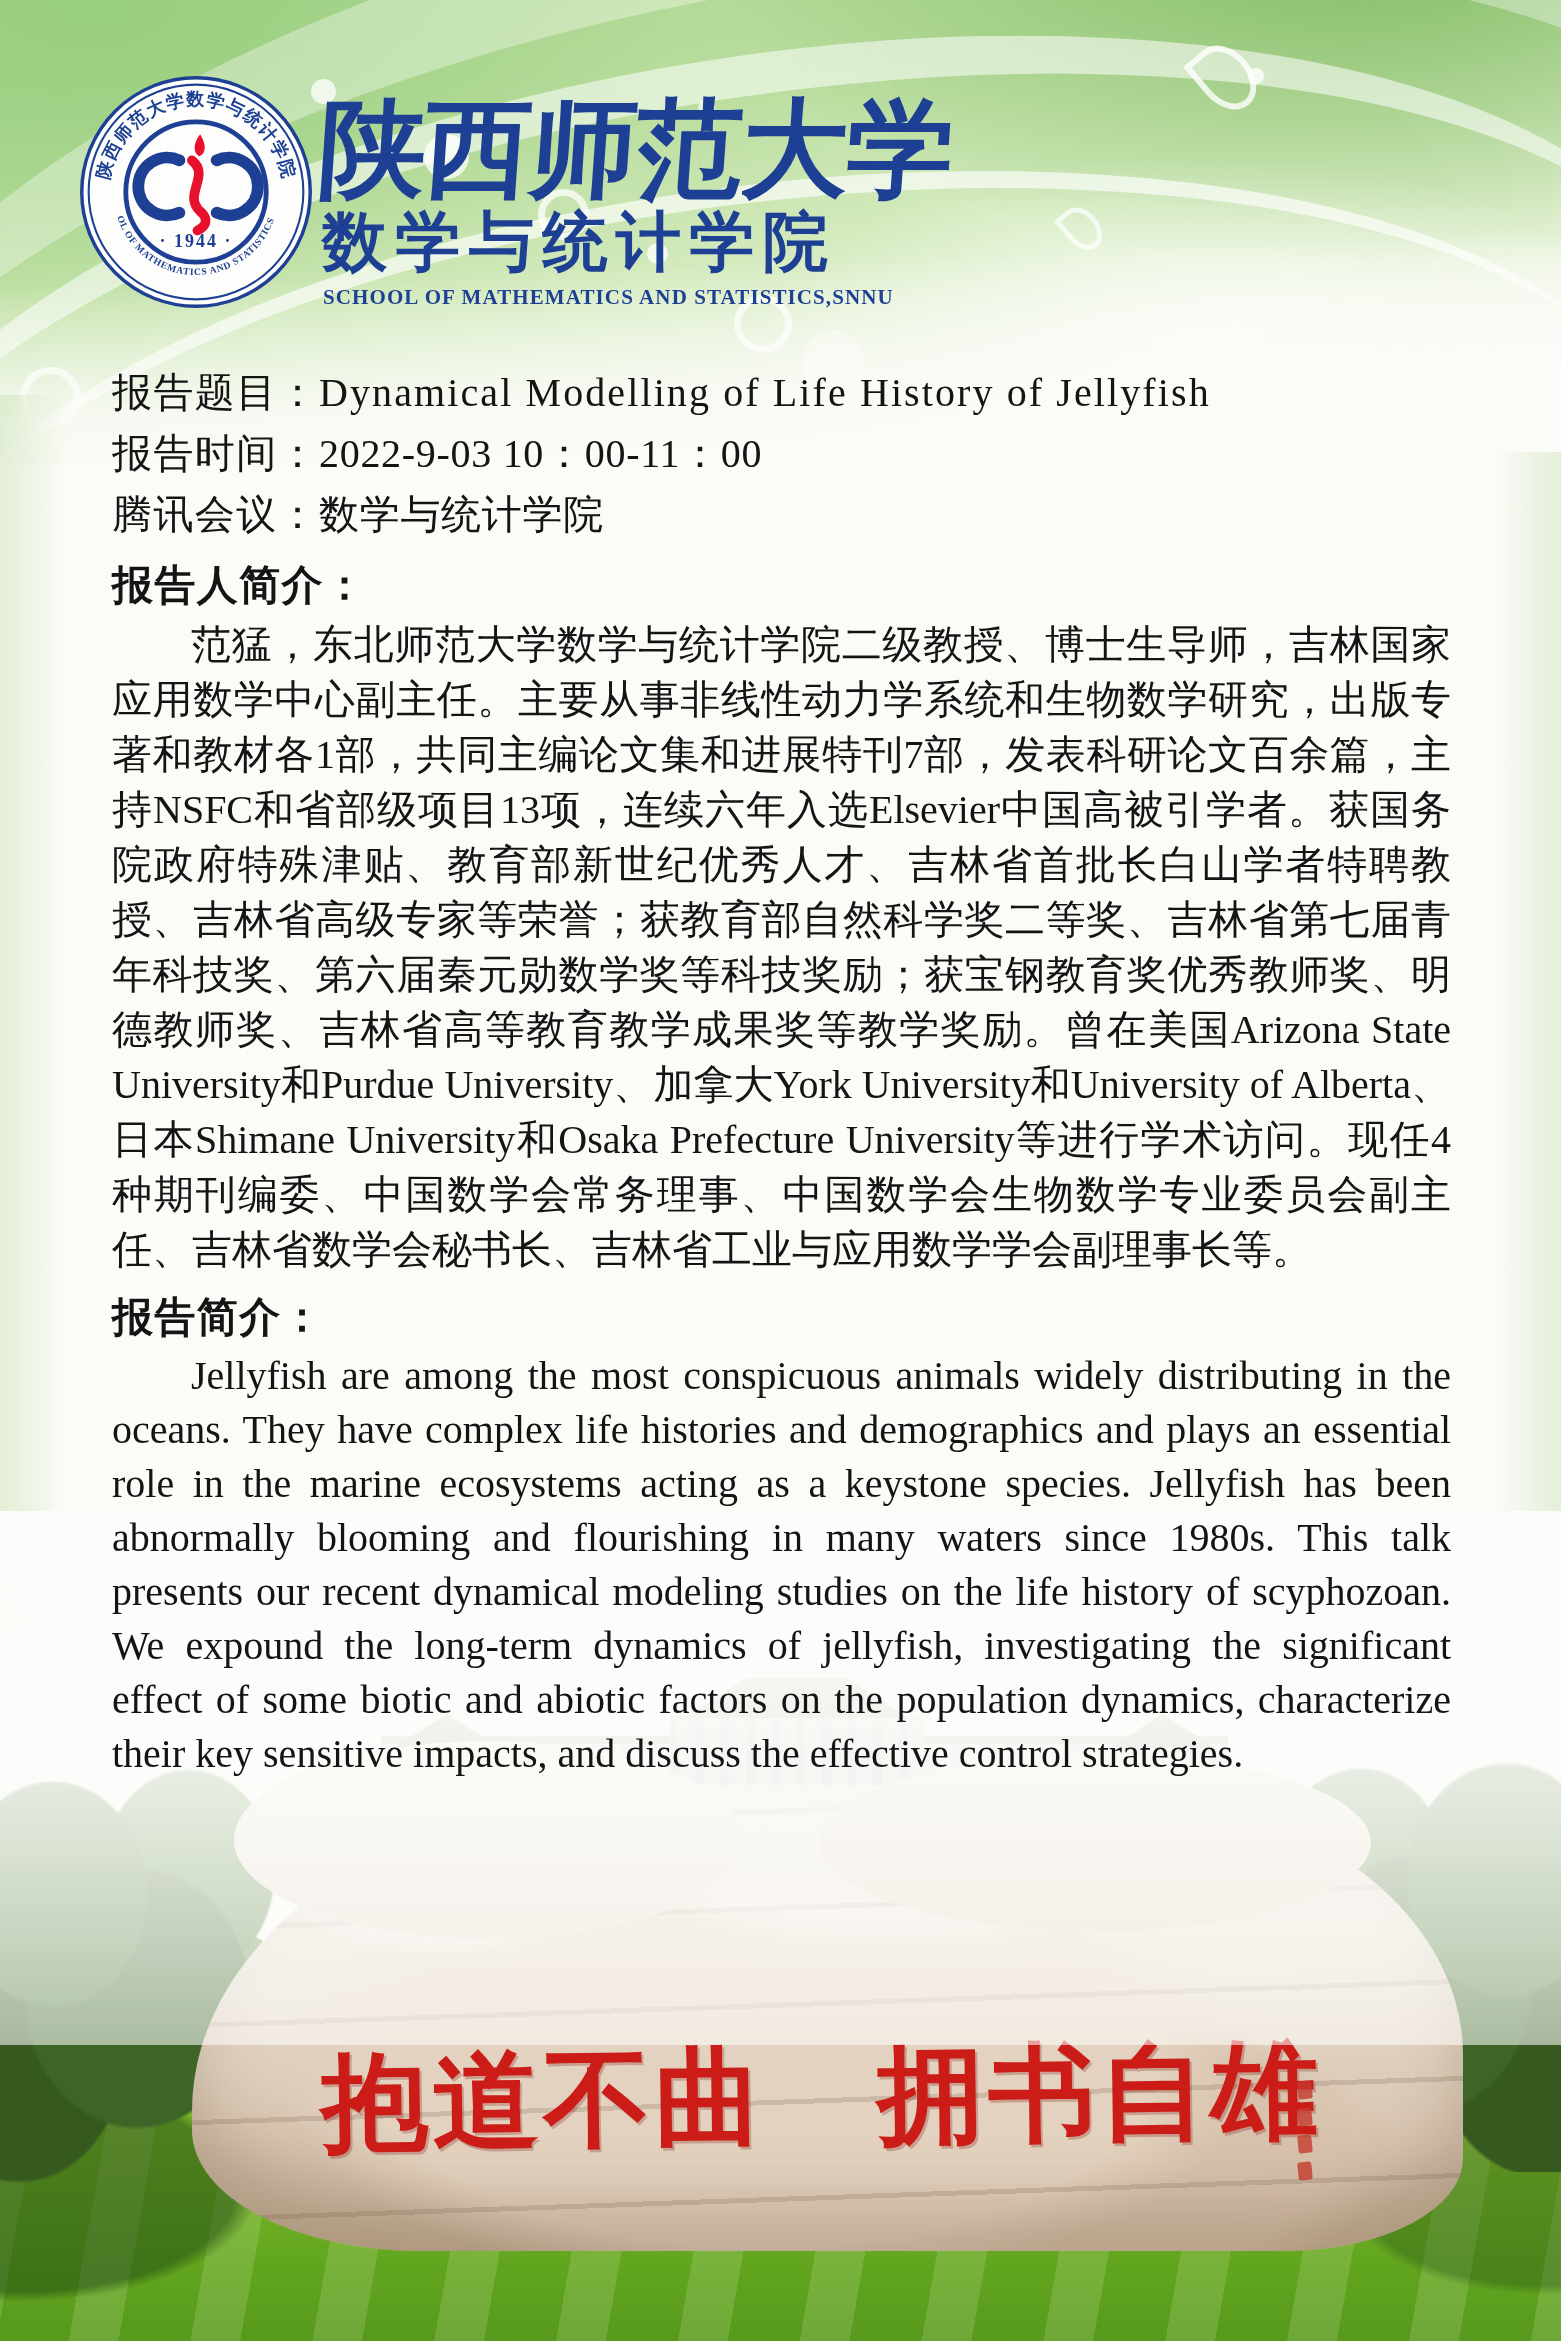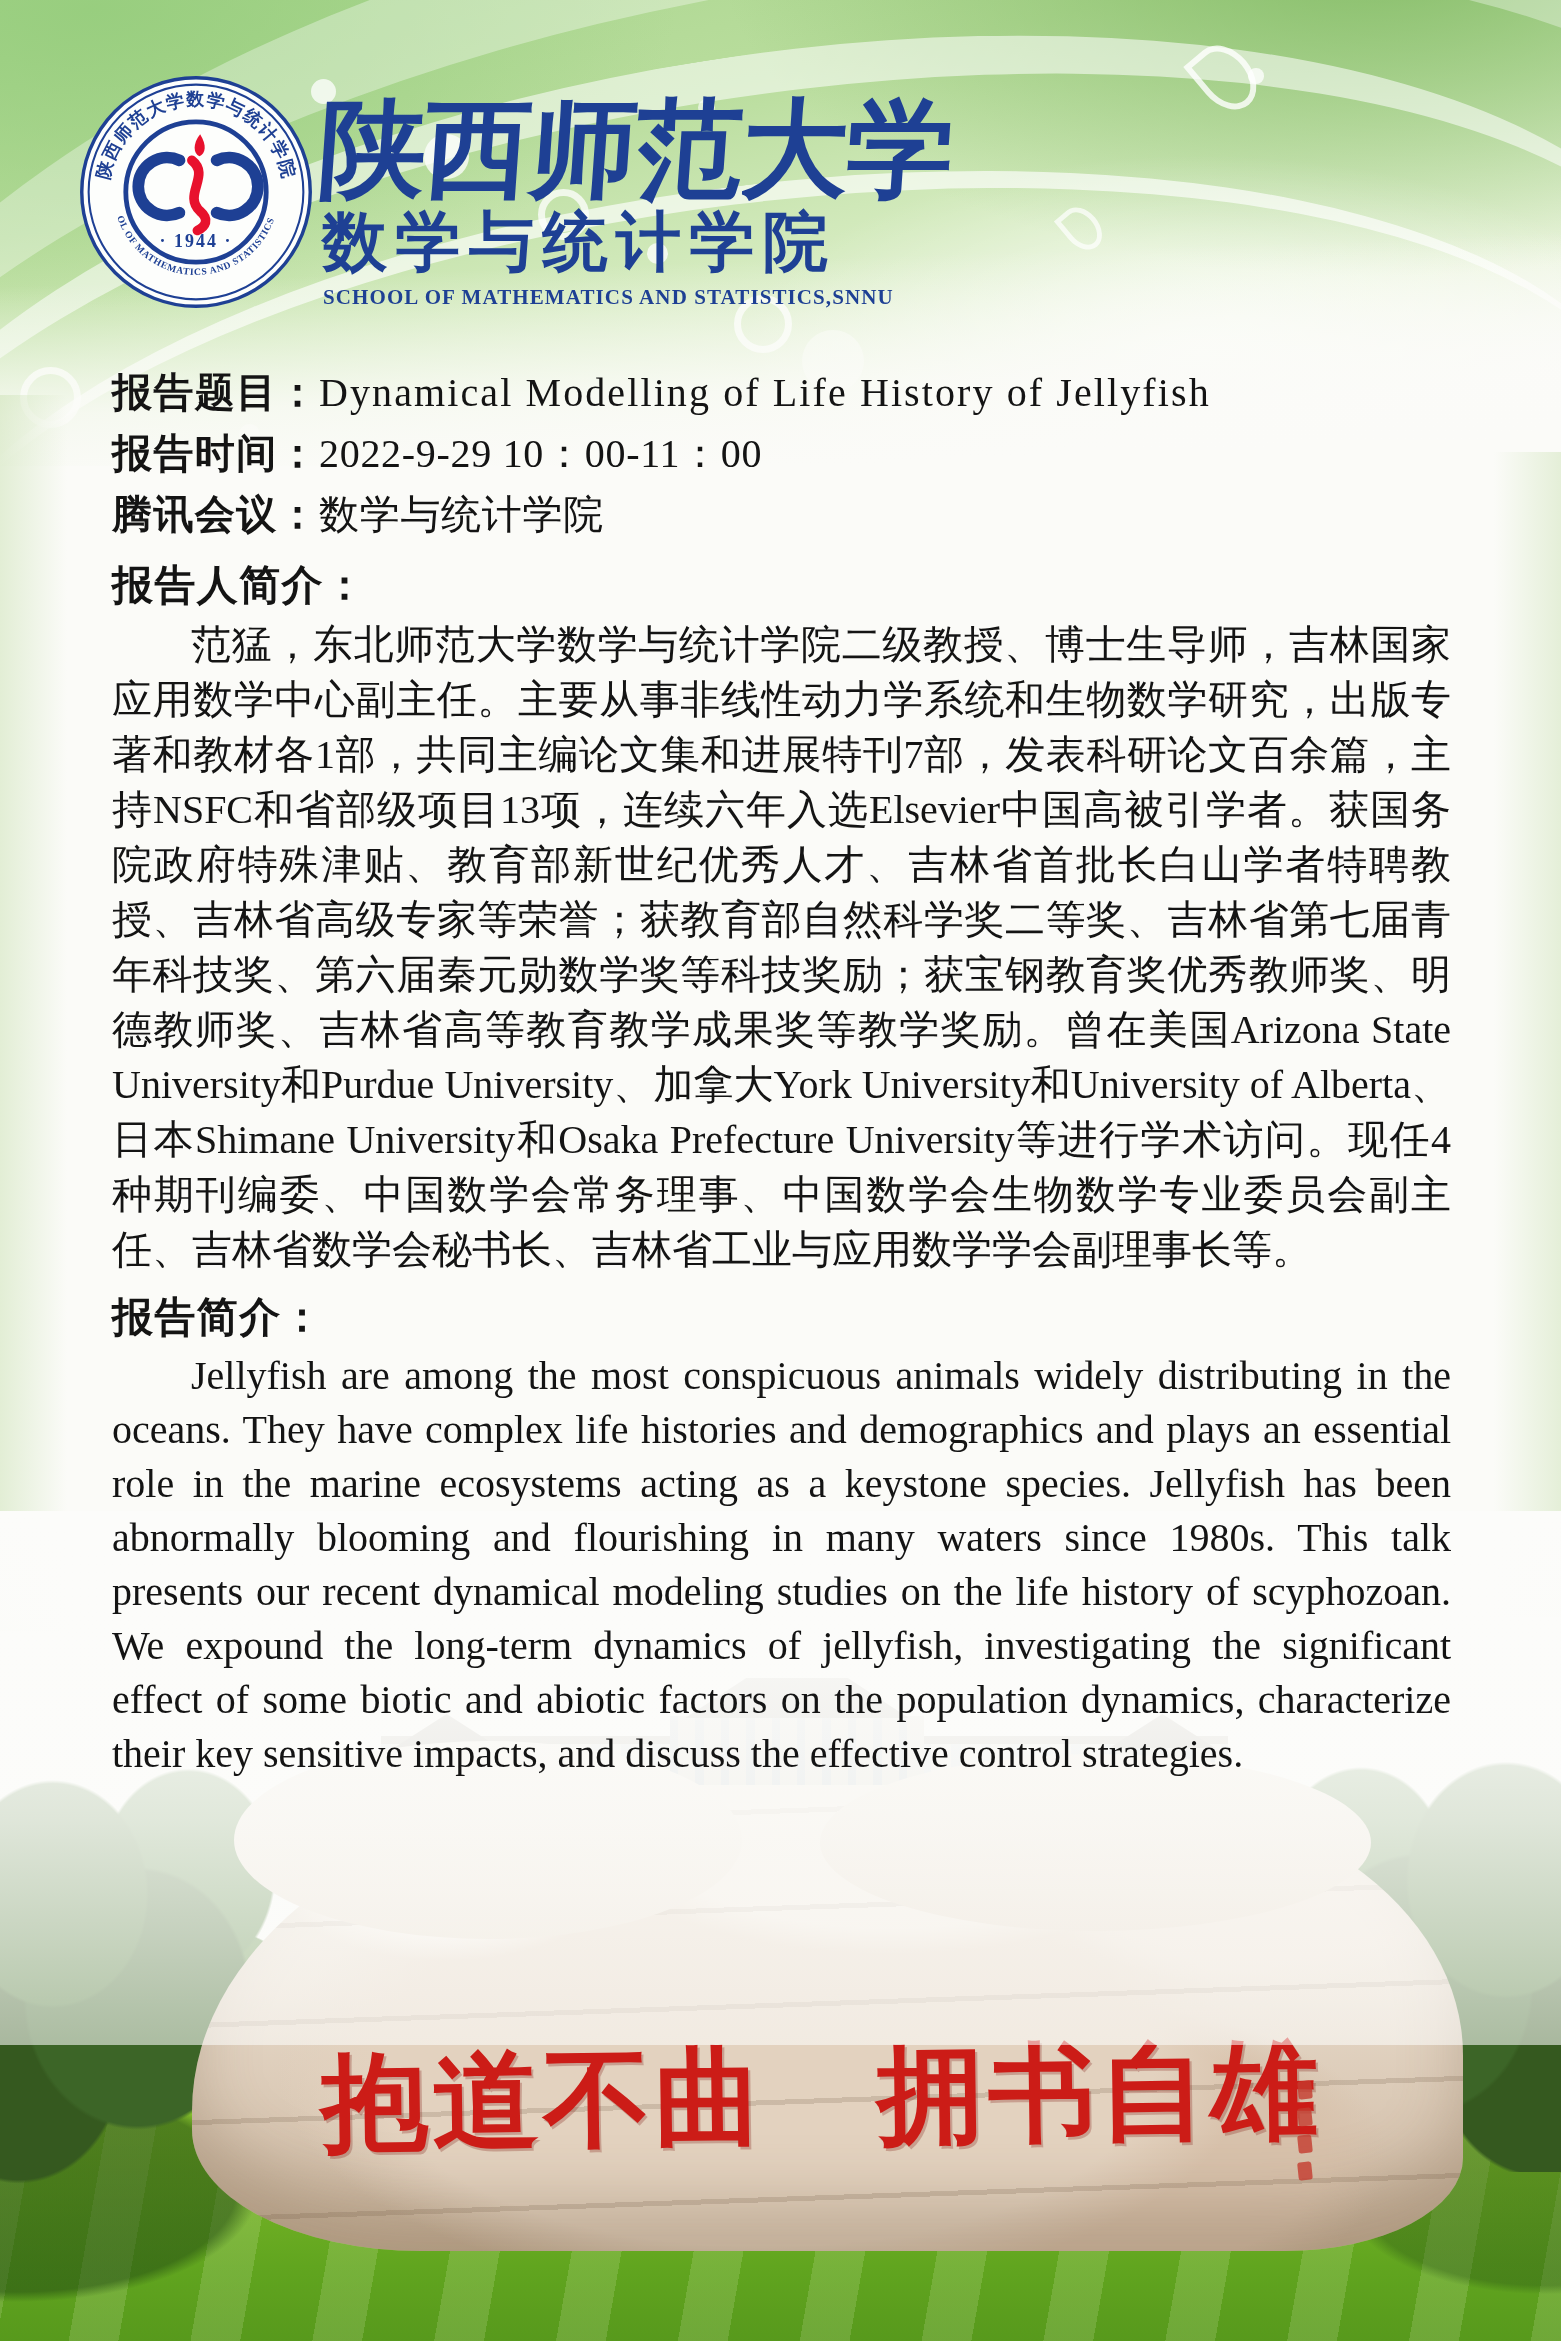--- a/index.html
+++ b/index.html
@@ -139,21 +139,21 @@
     font-weight:700; color:#1e4094; letter-spacing:-1.4px; transform:skewX(-4deg); white-space:nowrap;}
   .school-name{position:absolute; left:322px; top:209px; font-size:65px; line-height:1;
     font-weight:700; color:#1e4094; letter-spacing:8.5px; white-space:nowrap;
     font-family:"Liberation Sans", sans-serif;}
   .school-en{position:absolute; left:323px; top:285px; font-size:21px; font-weight:700;
     color:#1e4094; letter-spacing:1.1px; white-space:nowrap;}
 
   
   .content{position:absolute; left:112px; top:362px; width:1339px; z-index:10;}
   .details .row{display:flex; align-items:center; height:61px; font-size:40px;}
-  .details .lab{font-weight:700; flex:0 0 206px; letter-spacing:1.4px; white-space:nowrap;}
+  .details .lab{font-weight:400; flex:0 0 206px; letter-spacing:1.4px; white-space:nowrap;}
   .details .val{letter-spacing:0.7px; white-space:nowrap;}
   .details .row:nth-child(1) .val{letter-spacing:2.1px;}
   .sec-h{font-size:41px; font-weight:700; margin:12.7px 0 4.2px; letter-spacing:1.4px;}
   .para{font-size:40px; line-height:55px; text-align:justify; text-indent:79px; margin:3px 0 0;}
   .para.en{line-height:54px; letter-spacing:0;}
 </style>
 </head>
 <body>
 
 <div class="poster">
@@ -233,21 +233,21 @@
   </div>
 
   <div class="content">
     <div class="details">
       <div class="row">
         <span class="lab">报告题目：</span>
         <span class="val">Dynamical Modelling of Life History of Jellyfish</span>
       </div>
       <div class="row">
         <span class="lab">报告时间：</span>
-        <span class="val">2022-9-29 10：00-11：00</span>
+        <span class="val">2022-9-03 10：00-11：00</span>
       </div>
       <div class="row">
         <span class="lab">腾讯会议：</span>
         <span class="val">数学与统计学院</span>
       </div>
     </div>
 
     <section class="bio">
       <h2 class="sec-h">报告人简介：</h2>
       <p class="para">范猛，东北师范大学数学与统计学院二级教授、博士生导师，吉林国家应用数学中心副主任。主要从事非线性动力学系统和生物数学研究，出版专著和教材各1部，共同主编论文集和进展特刊7部，发表科研论文百余篇，主持NSFC和省部级项目13项，连续六年入选Elsevier中国高被引学者。获国务院政府特殊津贴、教育部新世纪优秀人才、吉林省首批长白山学者特聘教授、吉林省高级专家等荣誉；获教育部自然科学奖二等奖、吉林省第七届青年科技奖、第六届秦元勋数学奖等科技奖励；获宝钢教育奖优秀教师奖、明德教师奖、吉林省高等教育教学成果奖等教学奖励。曾在美国Arizona State University和Purdue University、加拿大York University和University of Alberta、日本Shimane University和Osaka Prefecture University等进行学术访问。现任4种期刊编委、中国数学会常务理事、中国数学会生物数学专业委员会副主任、吉林省数学会秘书长、吉林省工业与应用数学学会副理事长等。</p>

